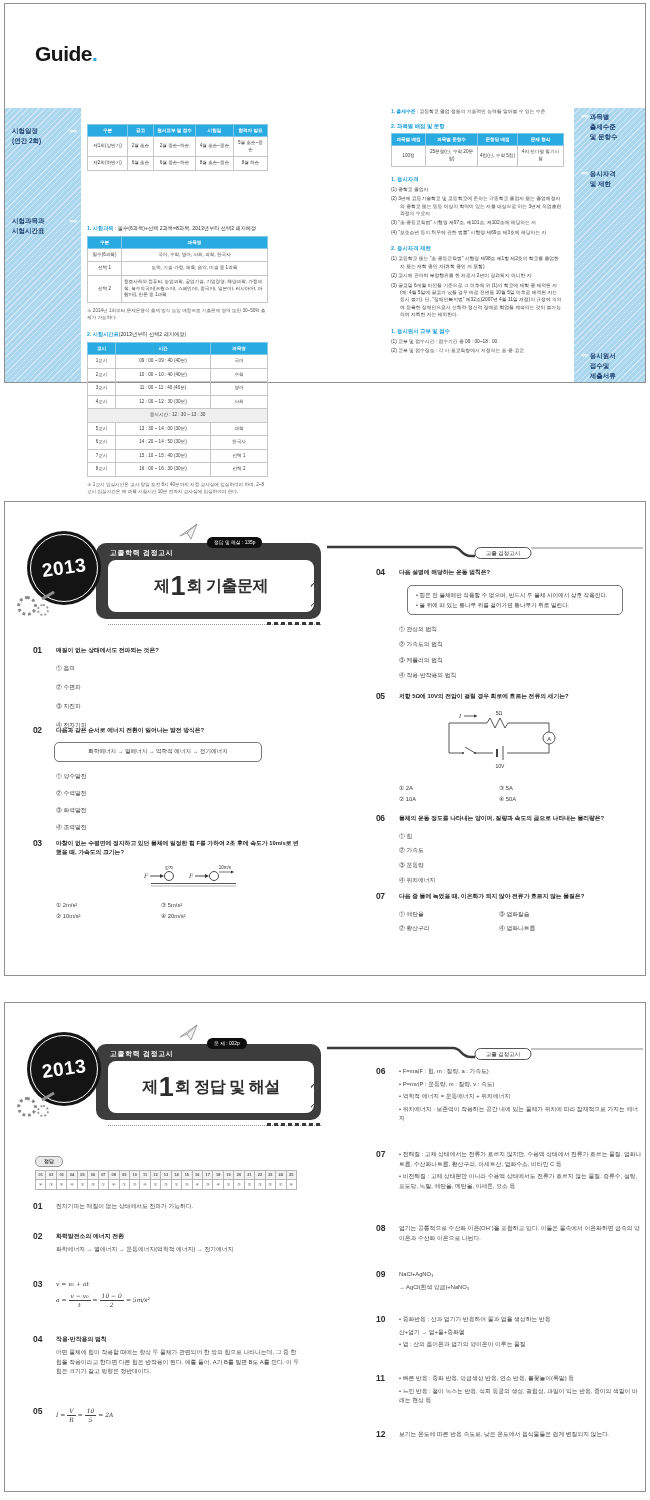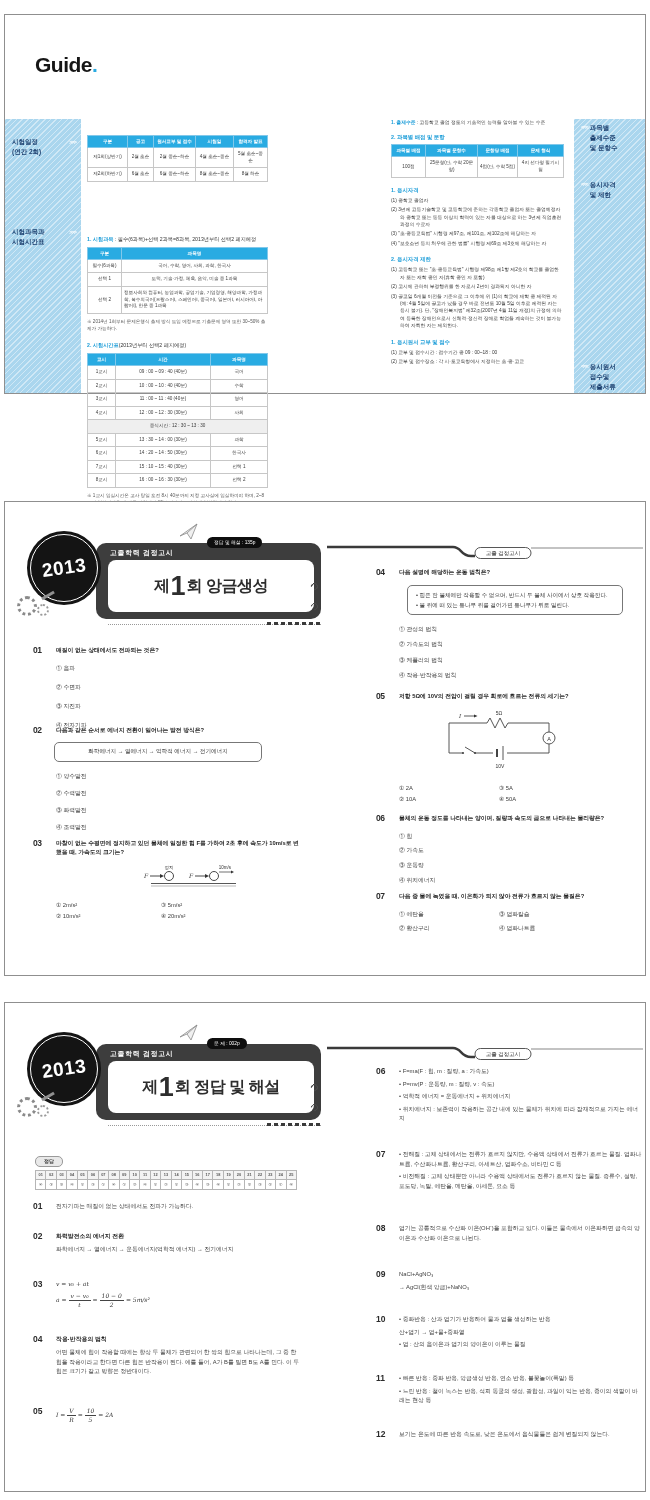--- a/index.html
+++ b/index.html
@@ -1,19 +1,19 @@
 <!DOCTYPE html>
 <html><head>
 <meta charset="utf-8">
 <style>
   * { margin:0; padding:0; box-sizing:border-box; }
   html,body { background:#fff; }
   body { position:relative; width:650px; height:1500px; font-family:"Liberation Sans",sans-serif; overflow:hidden; }
   .page { position:absolute; left:4px; width:642px; background:#fff; border:1px solid #8f8f8f; }
-  #p1 { top:14px; height:380px; }
+  #p1 { top:3px; height:380px; }
   #p2 { top:501px; height:475px; }
   #p3 { top:1002px; height:490px; }
 
   
   .gtitle { position:absolute; left:30px; top:38px; font-size:21px; font-weight:bold; color:#161616; letter-spacing:-.5px; }
   .gtitle .dot { color:#29abe2; }
   .band { position:absolute; top:104px; bottom:0; background:#aad6ee;
           background-image:repeating-linear-gradient(135deg, rgba(255,255,255,.45) 0 1px, transparent 1px 4px); }
   .band.left  { left:0;  width:76px; }
   .band.right { right:0; width:71px; }
@@ -352,21 +352,21 @@
   <div class="hbar"></div>
   <p class="hbrand">고졸학력 검정고시</p>
   <span class="hcap">정답 및 해설 : 135p</span>
   <svg class="hplane" width="20" height="18" viewBox="0 0 20 18">
     <polygon points="1,13 18,1 12,16 8,10" fill="#f0f0f0" stroke="#8a8a8a" stroke-width="0.8"></polygon>
     <line x1="8" y1="10" x2="18" y2="1" stroke="#8a8a8a" stroke-width="0.8"></line>
   </svg>
   <div class="hpanel">
     <span class="t1">제</span>
       <span class="tnum">1</span>
-      <span class="t2">회 앙금생성</span>
+      <span class="t2">회 기출문제</span>
     <span class="hook"></span>
       <span class="hook"></span>
       <span class="hook"></span>
       <span class="hook"></span>
   </div>
   <div class="hbadge">
       <span>2013</span>
     </div>
   <div class="gears">
       <span class="g1"></span>

